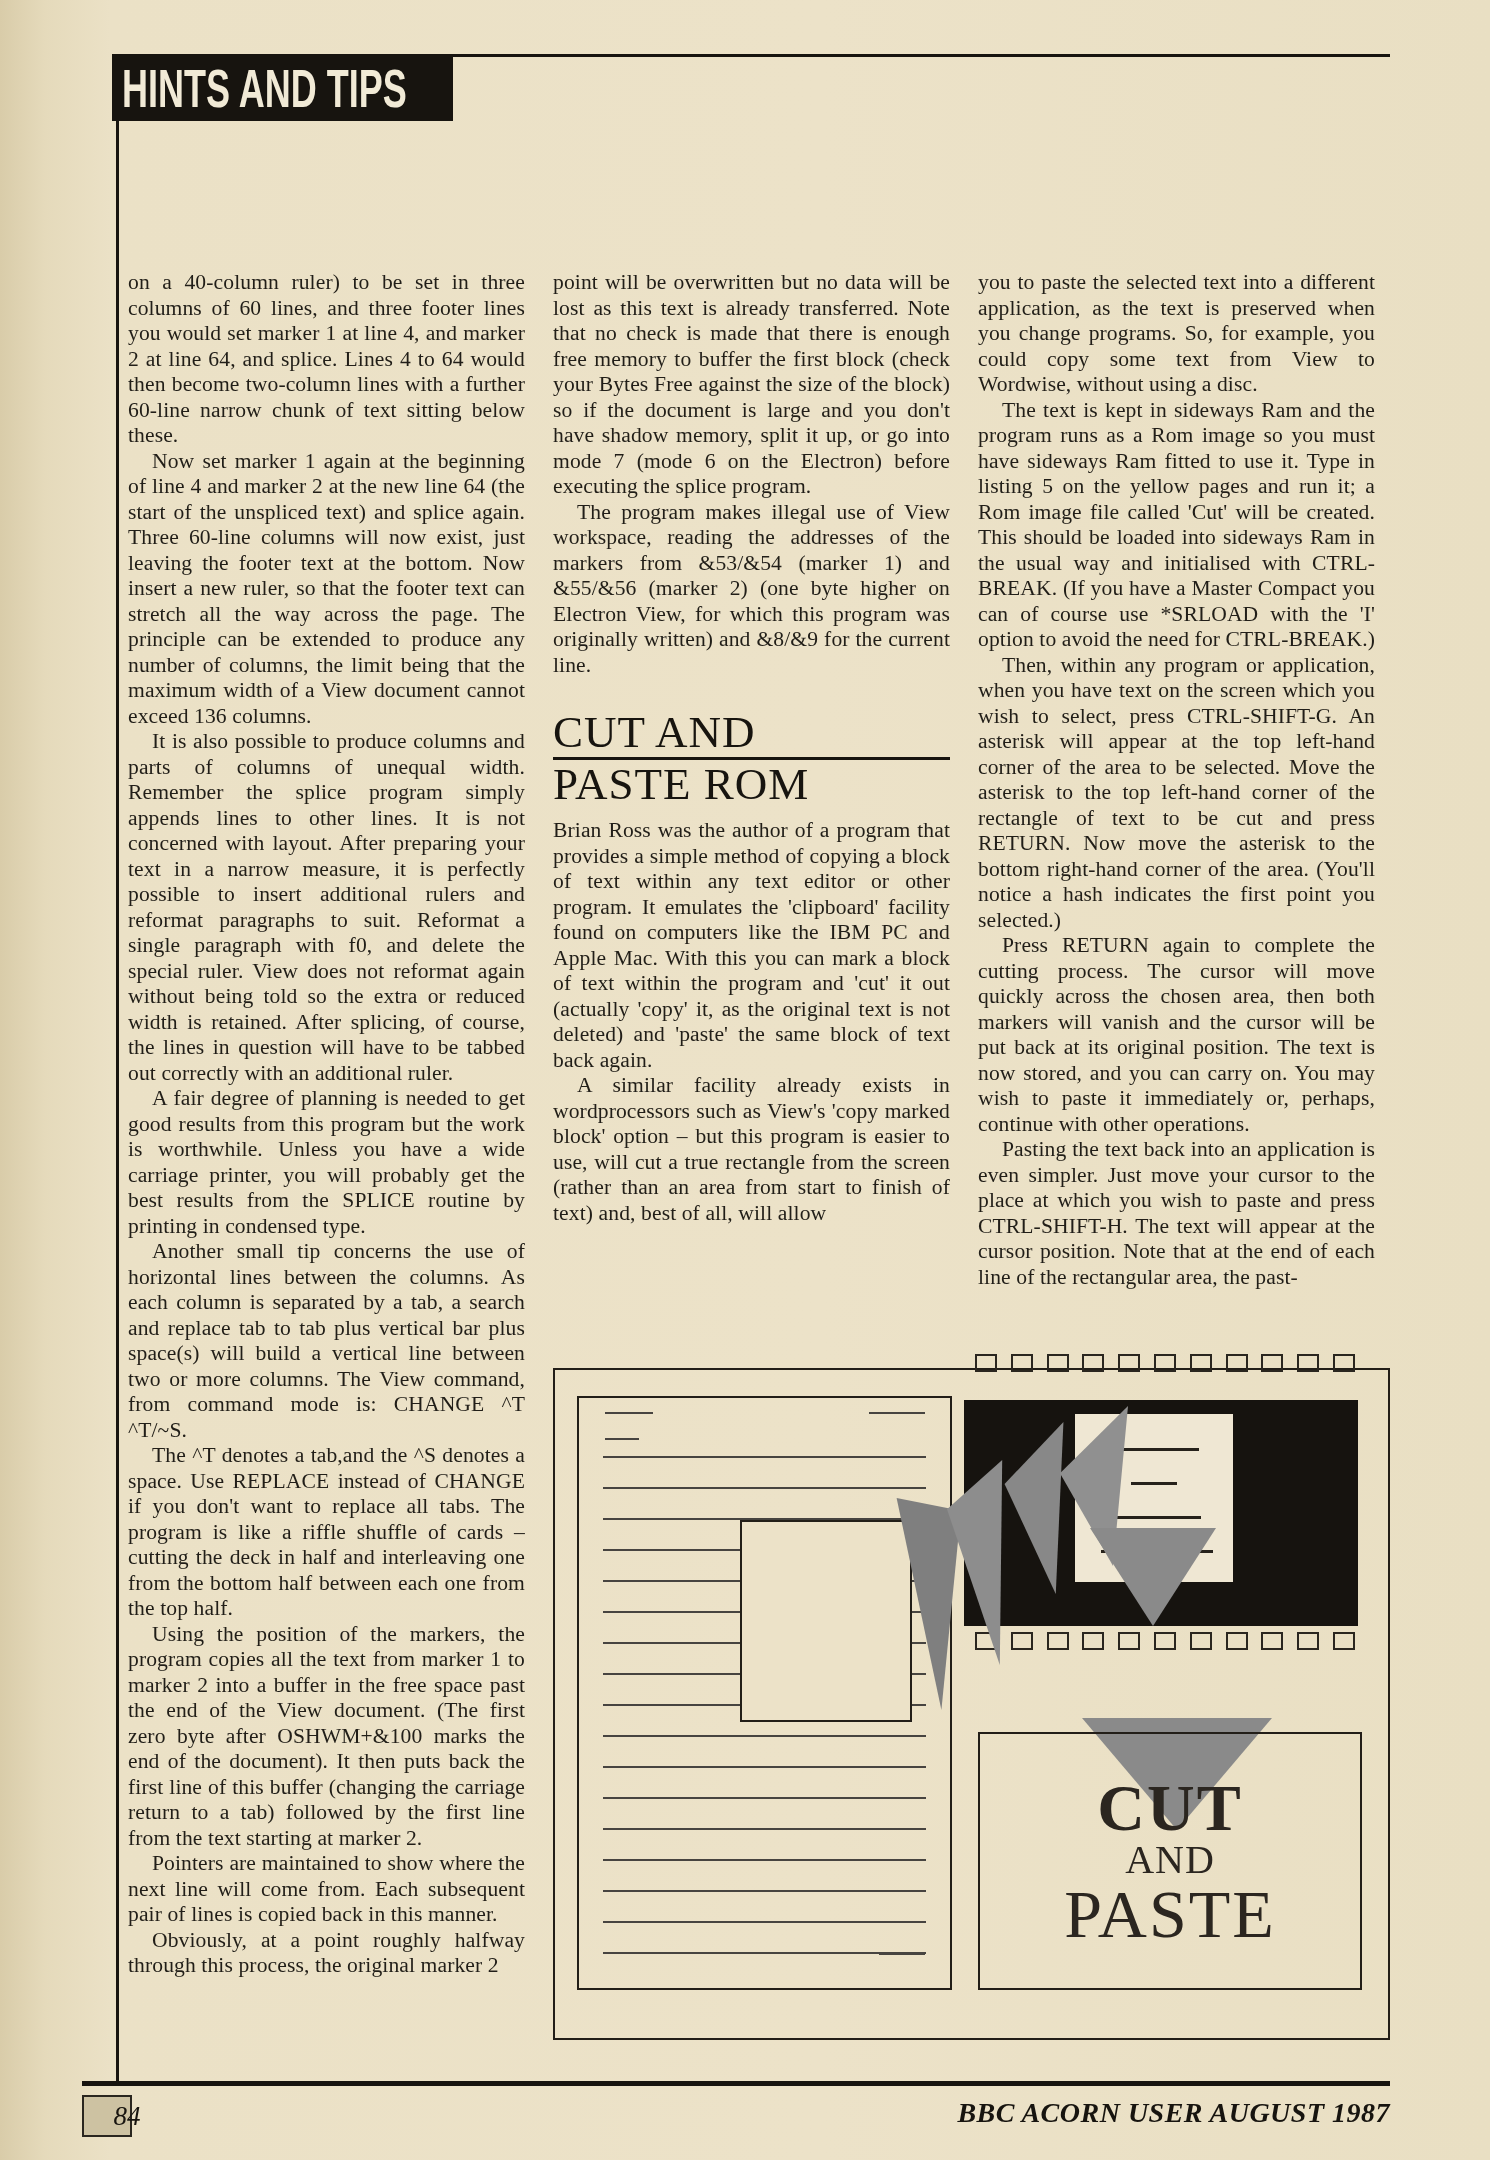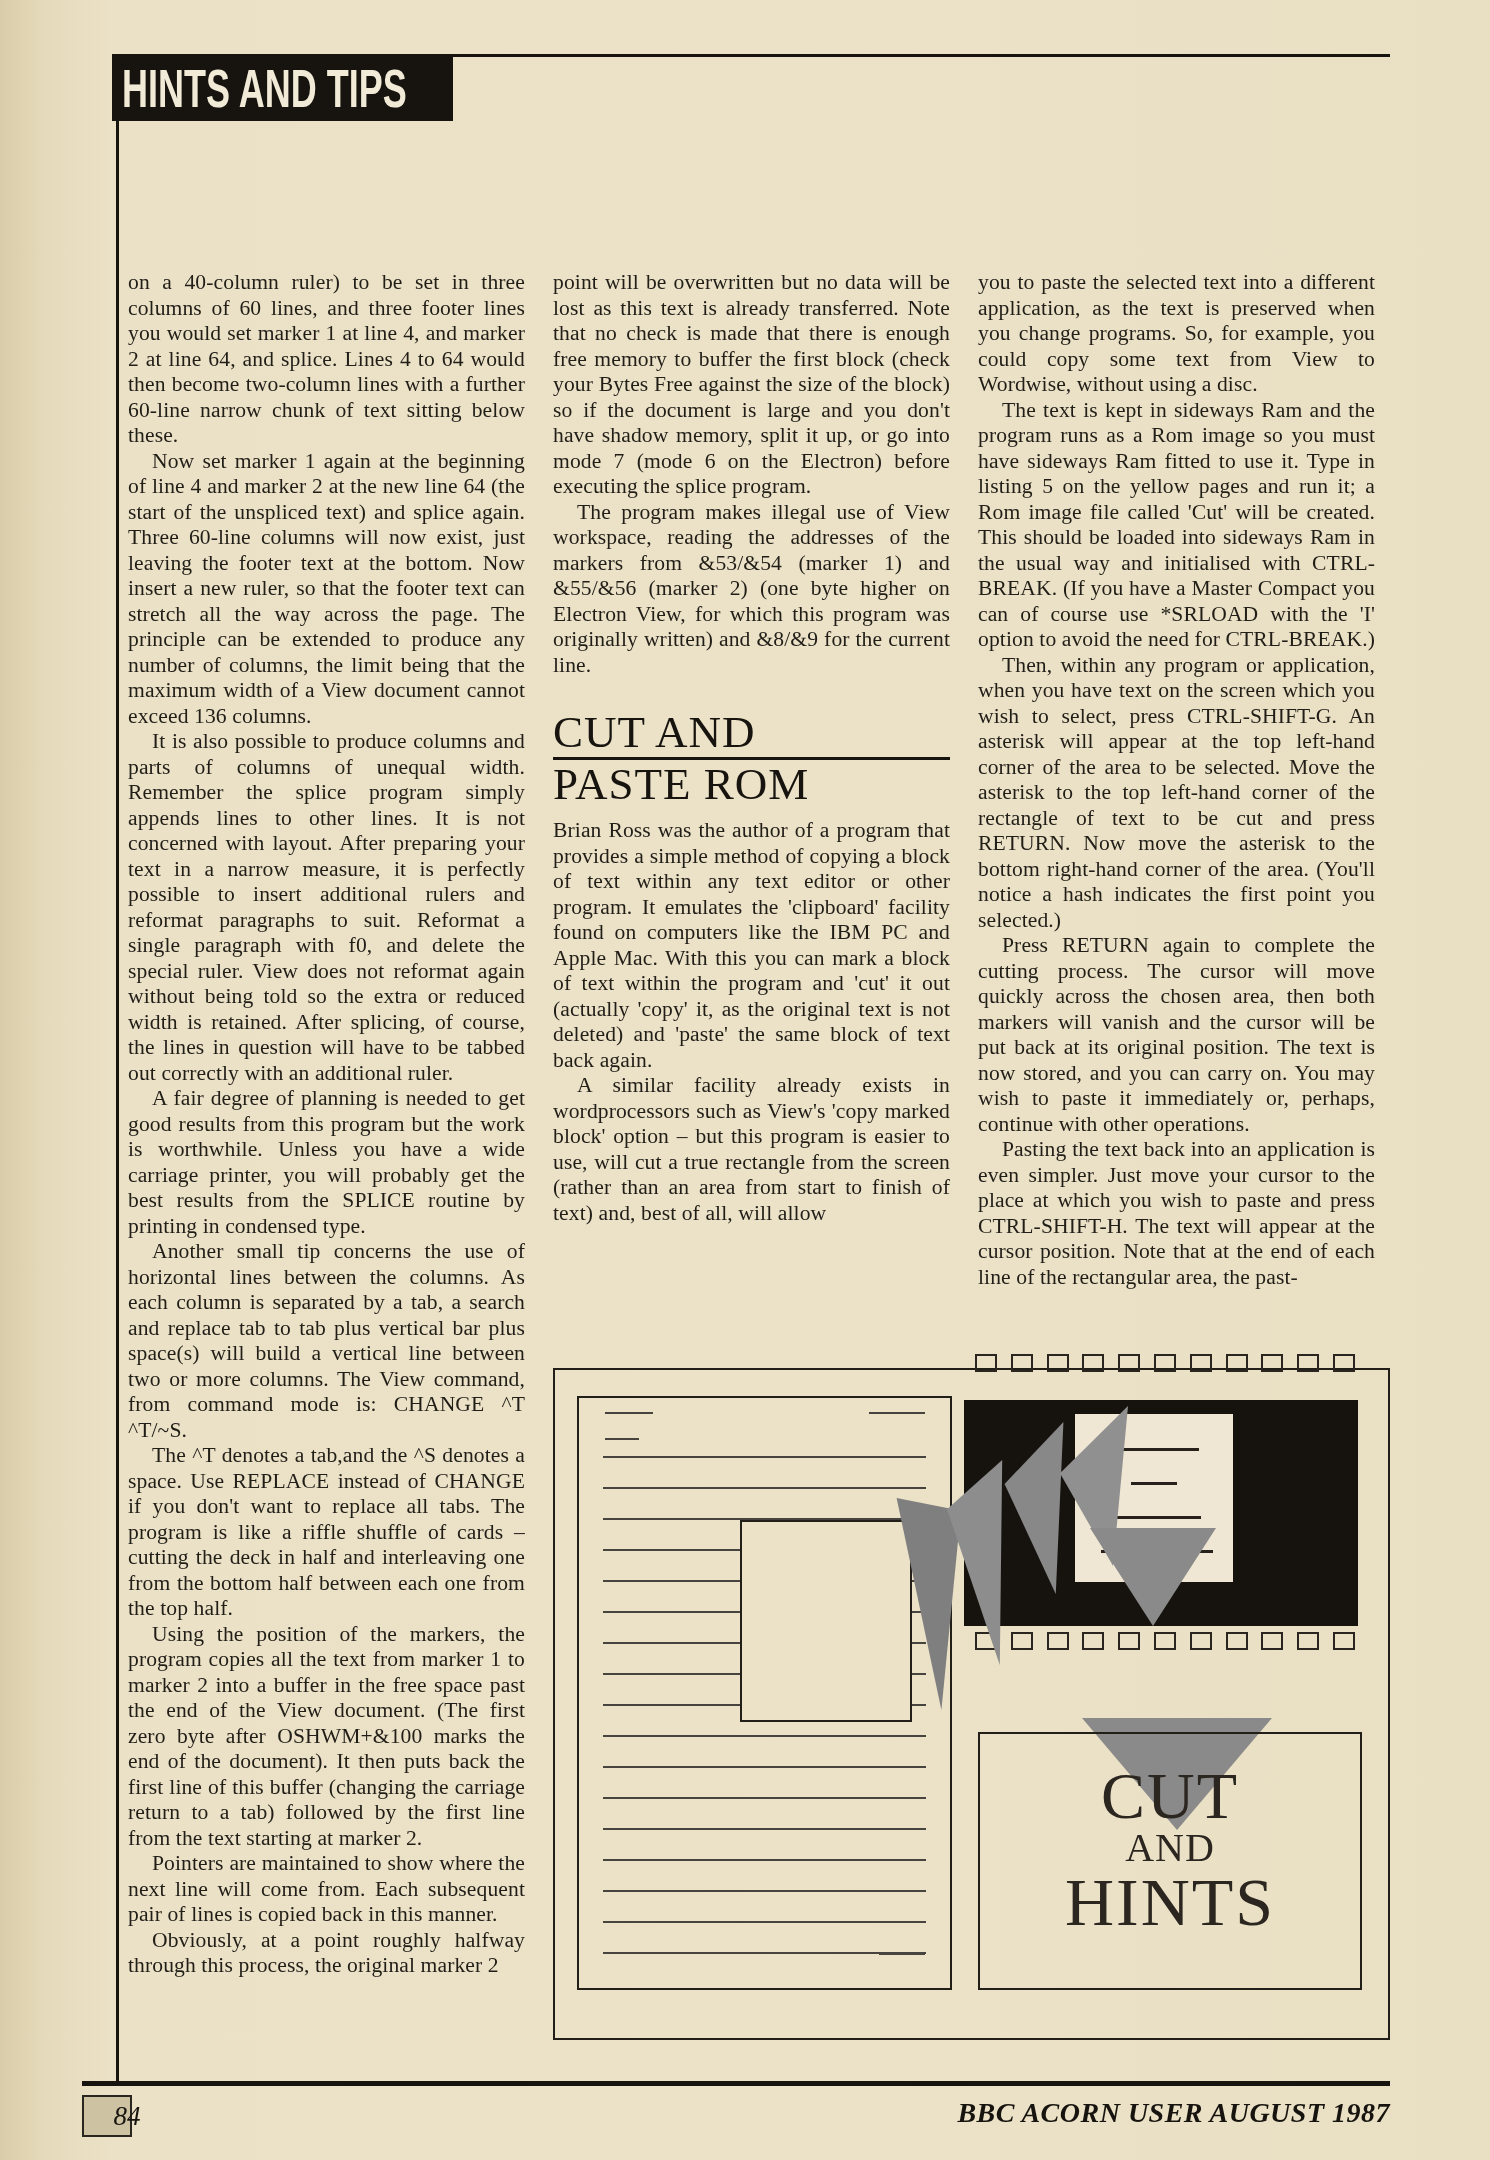--- a/index.html
+++ b/index.html
@@ -38,21 +38,21 @@
   .dash{position:absolute;height:2px;background:#474440;}
   .inset{position:absolute;left:161px;top:122px;width:172px;height:202px;
     background:#ece2c8;border:2px solid #221e18;box-sizing:border-box;}
   .blackrect{position:absolute;left:409px;top:30px;width:394px;height:226px;background:#16130f;}
   .mline{position:absolute;height:3px;background:#26221b;}
   .sprockets{position:absolute;left:420px;width:380px;height:20px;display:flex;justify-content:space-between;}
   .sprockets i{display:block;width:22px;height:18px;border:2px solid #2a261f;box-sizing:border-box;}
   .tri{position:absolute;}
   .cutbox{position:absolute;left:423px;top:362px;width:384px;height:258px;
     border:2px solid #221e18;box-sizing:border-box;text-align:center;color:#2b2620;}
-  .cutbox .l1{margin-top:32px;font-size:66px;line-height:60px;letter-spacing:2px;}
+  .cutbox .l1{margin-top:44px;font-size:66px;line-height:60px;letter-spacing:2px;font-weight:bold;}
   .cutbox .l2{font-size:40px;line-height:44px;letter-spacing:1px;}
   .cutbox .l3{font-size:68px;line-height:64px;letter-spacing:2px;}
   
   .foot-rule{position:absolute;left:82px;top:2081px;width:1308px;height:5px;background:#17140f;}
   .pagenum{position:absolute;left:82px;top:2095px;width:50px;height:42px;background:#cdc2a2;
     border:2px solid #2a261f;box-sizing:border-box;display:flex;align-items:center;justify-content:center;
     font-style:italic;font-size:27px;color:#17140f;padding-left:40px;}
   .footmag{position:absolute;right:100px;top:2097px;font-style:italic;font-weight:700;
     font-size:28px;letter-spacing:0.5px;color:#17140f;}
 </style>
@@ -149,21 +149,21 @@
     <div class="tri" style="left:336px;top:128px;width:70px;height:212px;background:#7f7f7f;clip-path:polygon(8% 0,100% 6%,72% 100%);"></div>
     <div class="tri" style="left:392px;top:90px;width:60px;height:205px;background:#8d8d8d;clip-path:polygon(0 24%,92% 0,88% 100%);"></div>
     <div class="tri" style="left:447px;top:52px;width:64px;height:172px;background:#888888;clip-path:polygon(4% 36%,96% 0,84% 100%);"></div>
     <div class="tri" style="left:505px;top:36px;width:68px;height:160px;background:#909090;clip-path:polygon(0 42%,100% 0,78% 100%);"></div>
     <div class="tri" style="left:535px;top:158px;width:126px;height:98px;background:#8a8a8a;clip-path:polygon(0 0,100% 0,50% 100%);"></div>
     <div class="tri" style="left:527px;top:348px;width:190px;height:112px;background:#8a8a8a;clip-path:polygon(0 0,100% 0,50% 100%);"></div>
 
     <div class="cutbox">
       <div class="l1">CUT</div>
       <div class="l2">AND</div>
-      <div class="l3">HINTS</div>
+      <div class="l3">PASTE</div>
     </div>
   </div>
 
   <div class="foot-rule"></div>
   <div class="pagenum">84</div>
   <div class="footmag">BBC ACORN USER AUGUST 1987</div>
 
 </div>
 
 </body></html>

